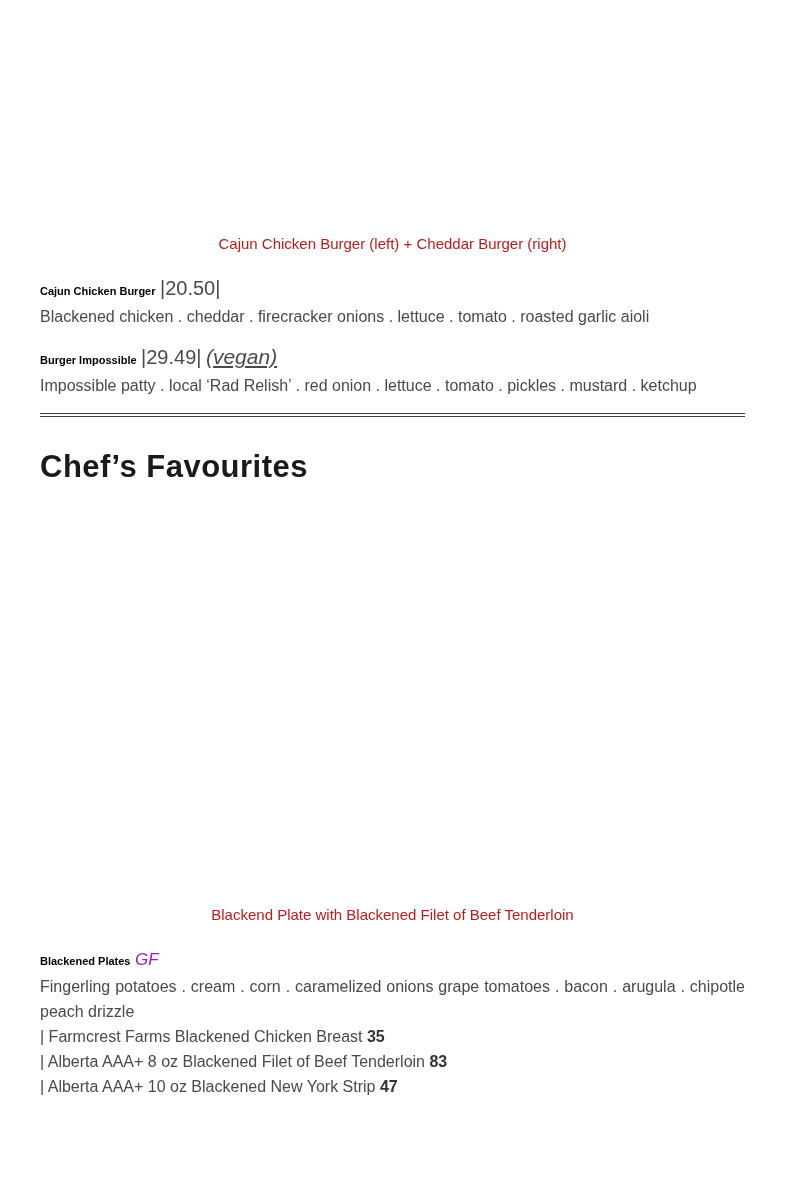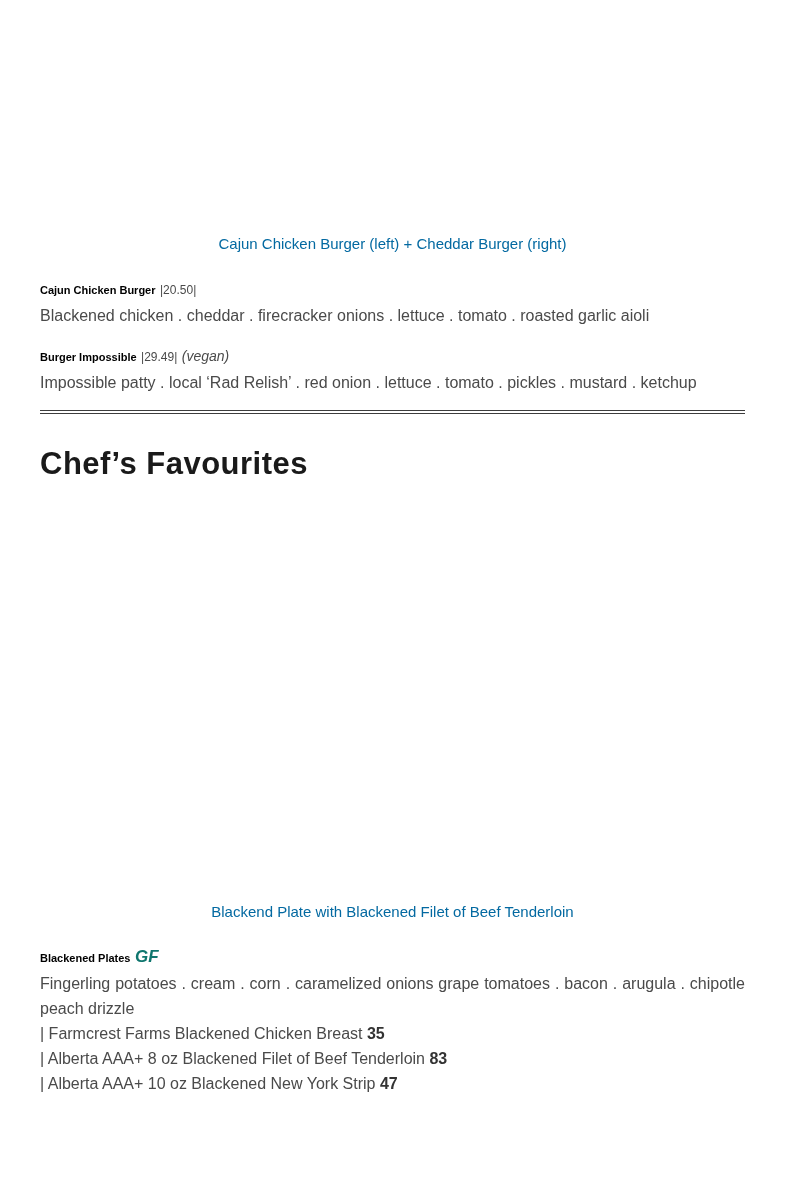--- a/index.html
+++ b/index.html
@@ -25,46 +25,47 @@
   .img-ph {
     width: 100%;
     background: #ffffff;
   }
   .ph-burgers { height: 228px; }
   .ph-plate   { height: 400px; }
   figcaption {
     padding-top: 7px;
     font-size: 15px;
     line-height: 17px;
-    color: #0369a1;
+    color: #b91c1c;
     text-align: center;
   }
   p.menu-item {
     margin: 0 0 15px 0;
     text-align: justify;
   }
   .item-name {
     font-weight: 700;
     font-size: 11px;
     color: #000000;
   }
   .item-price {
-    font-size: 12px;
+    font-size: 20px;
     color: #4a4a4a;
   }
   .item-note {
     font-style: italic;
-    font-size: 14px;
+    font-size: 21px;
     color: #4a4a4a;
+    text-decoration: underline;
   }
   .gf-note {
     font-style: italic;
     font-size: 17px;
-    color: #0f766e;
-    font-weight: 700;
+    color: #a21caf;
+    font-weight: 400;
   }
   .opt-price {
     font-weight: 700;
     color: #333333;
   }
   .double-rule {
     margin: 8px 0 0 0;
     height: 2px;
     border-top: 1px solid #3d3d3d;
     border-bottom: 1px solid #3d3d3d;

